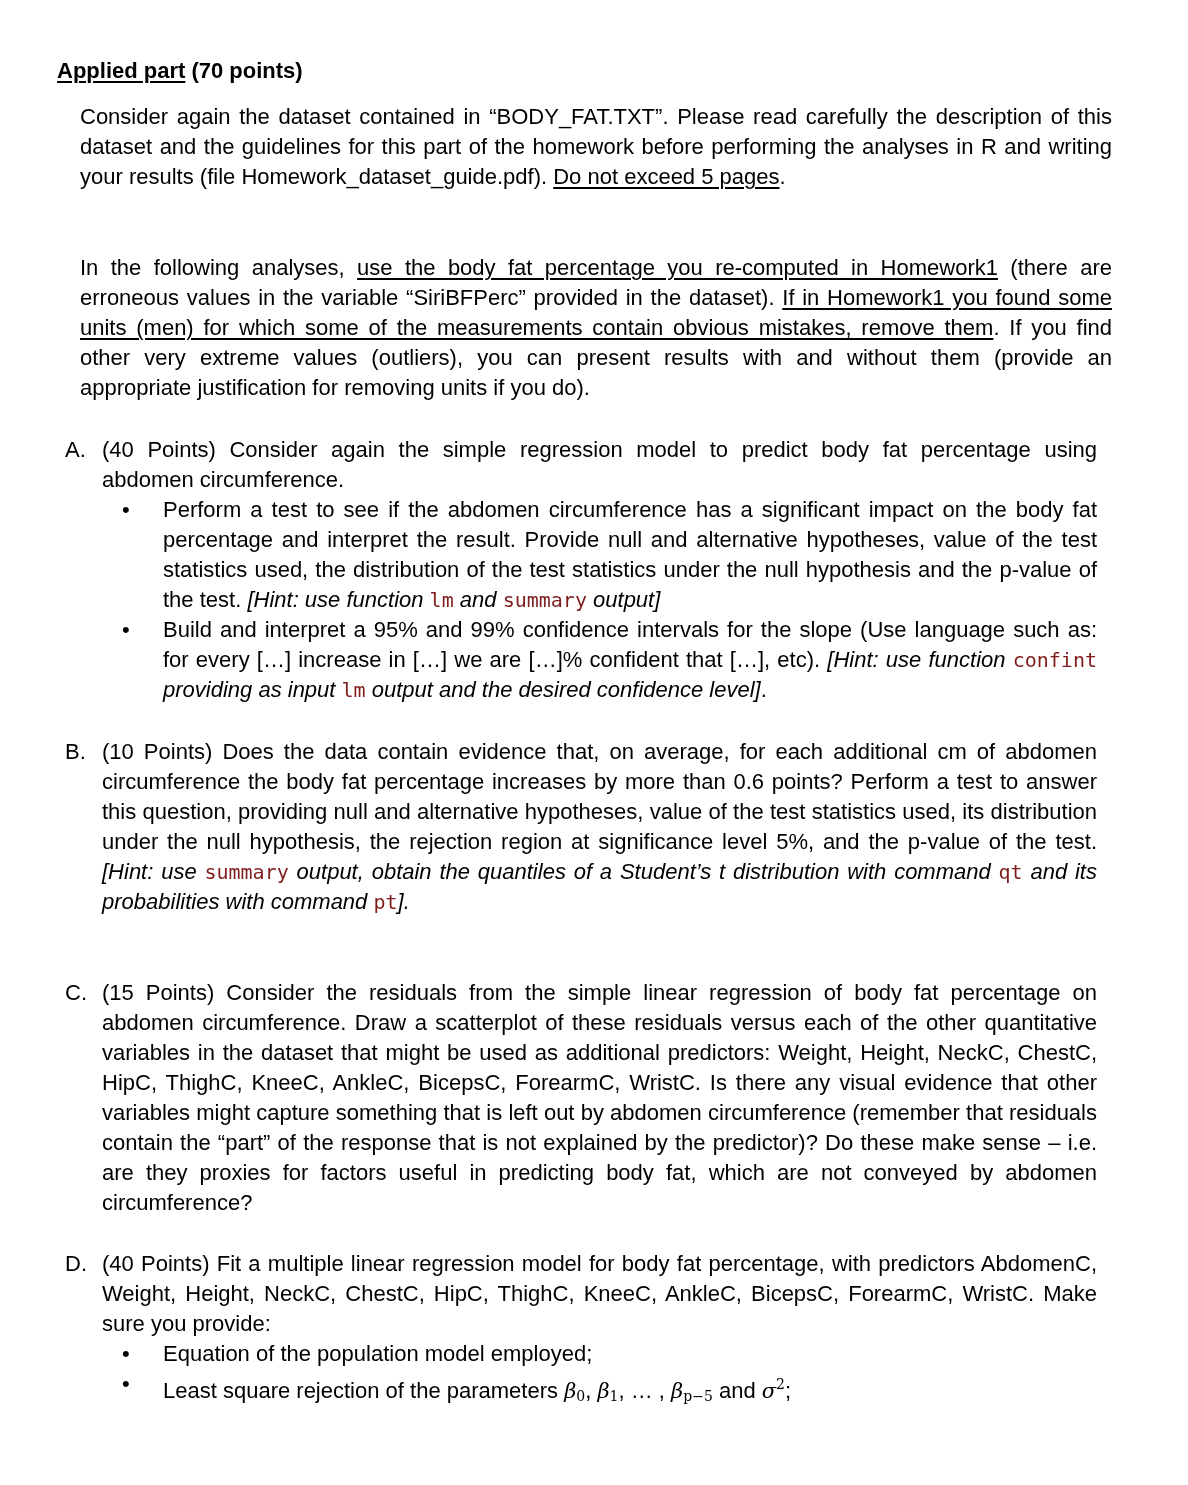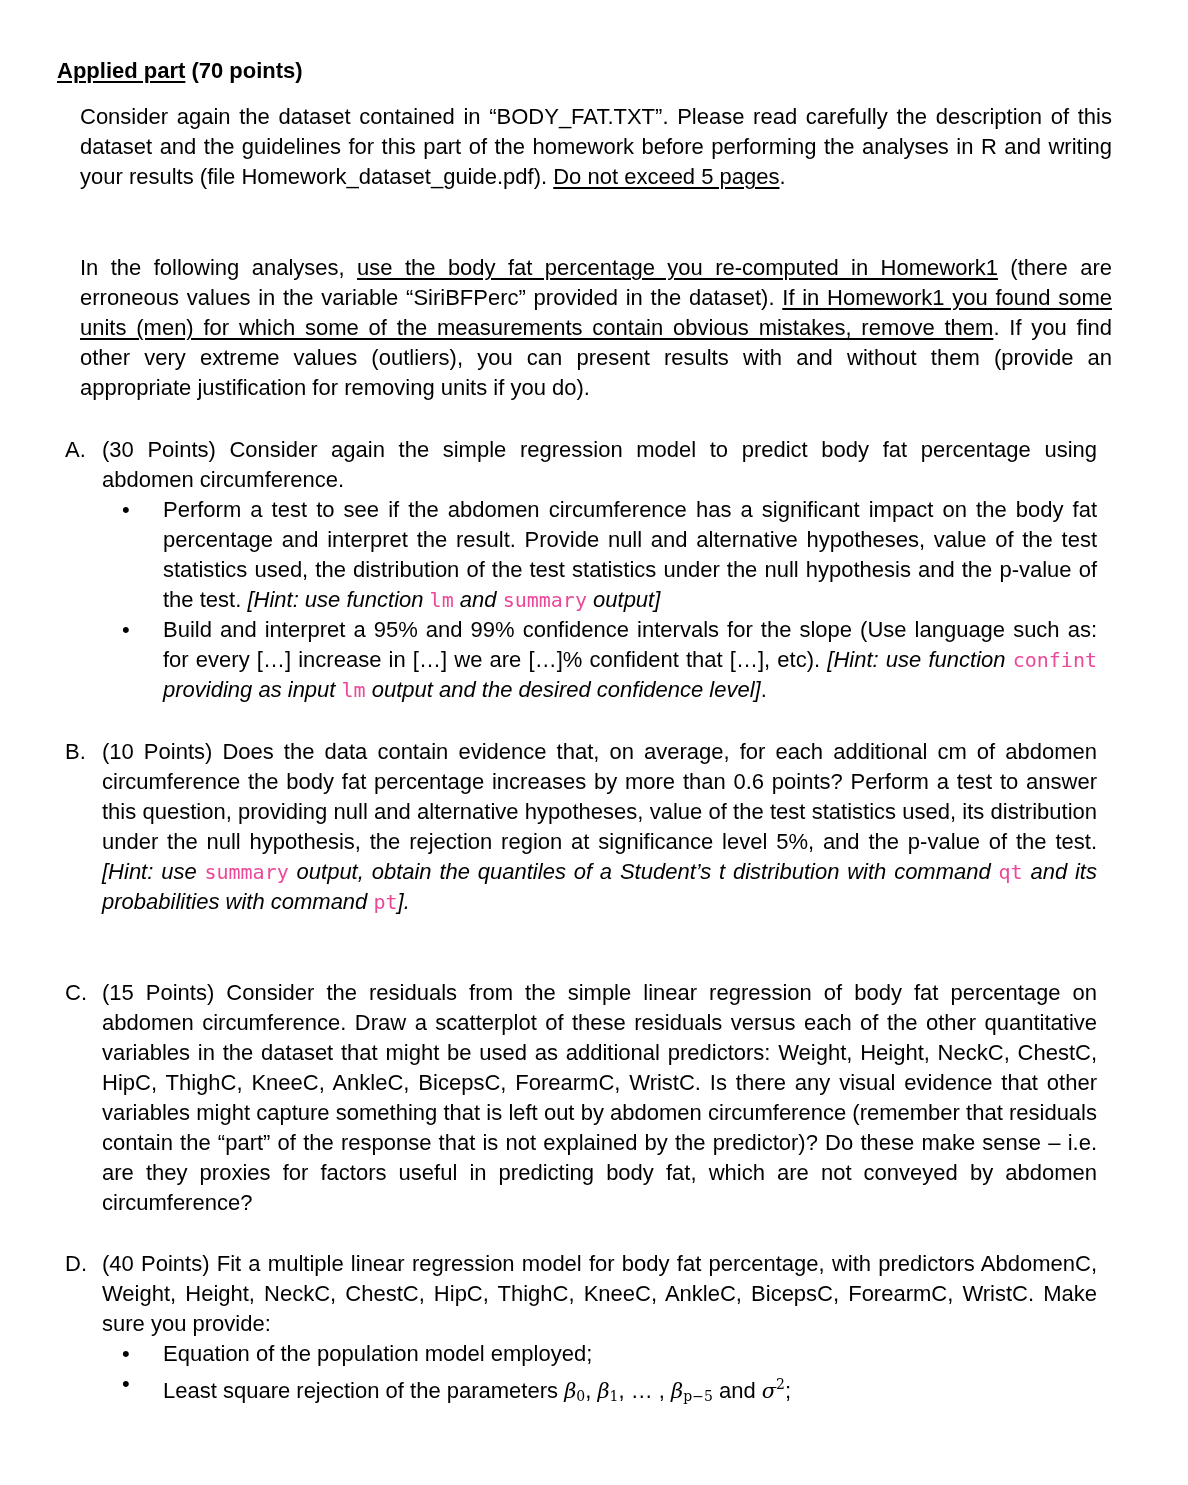--- a/index.html
+++ b/index.html
@@ -30,21 +30,21 @@
   .sec-row { display: flex; }
   .letter { width: 37px; flex: none; }
   .sec-body { width: 995px; text-align: justify; }
   .bullets { margin: 0; padding: 0; list-style: none; }
   .bullet { display: flex; margin-left: 20px; }
   .bullet-dot { width: 41px; flex: none; padding-left: 0; }
   .bullet-text { width: 934px; text-align: justify; }
   .it { font-style: italic; }
   .code {
     font-family: "DejaVu Sans Mono", monospace; font-size: 20px;
-    color: #ec4899; font-style: normal;
+    color: #7f1d1d; font-style: normal;
   }
   .math { font-family: "DejaVu Serif", serif; font-style: italic; font-size: 21px; }
   .sub { font-size: 14px; font-style: normal; vertical-align: -3px; }
   .sup { font-size: 14px; font-style: normal; vertical-align: 9px; }
 </style>
 </head>
 <body>
 
 <div class="page">
 
@@ -57,21 +57,21 @@
   </div>
 
   <div class="para p2">
     <span>In the following analyses, </span><span class="u">use the body fat percentage you re-computed in Homework1</span><span> (there are erroneous values in the variable “SiriBFPerc” provided in the dataset). </span><span class="u">If in Homework1 you found some units (men) for which some of the measurements contain obvious mistakes, remove them</span><span>. If you find other very extreme values (outliers), you can present results with and without them (provide an appropriate justification for removing units if you do).</span>
   </div>
 
   <div class="section sec-a">
     <div class="sec-row">
       <span class="letter">A.</span>
       <div class="sec-body">
-        <div>(30 Points) Consider again the simple regression model to predict body fat percentage using abdomen circumference.</div>
+        <div>(40 Points) Consider again the simple regression model to predict body fat percentage using abdomen circumference.</div>
         <ul class="bullets">
           <li class="bullet">
             <span class="bullet-dot">•</span>
             <span class="bullet-text">
               <span>Perform a test to see if the abdomen circumference has a significant impact on the body fat percentage and interpret the result. Provide null and alternative hypotheses, value of the test statistics used, the distribution of the test statistics under the null hypothesis and the p-value of the test. </span><span class="it"><span>[Hint: use function </span><span class="code">lm</span><span> and </span> <span class="code">summary</span><span> output]</span></span>
             </span>
           </li>
           <li class="bullet">
             <span class="bullet-dot">•</span>
             <span class="bullet-text">

